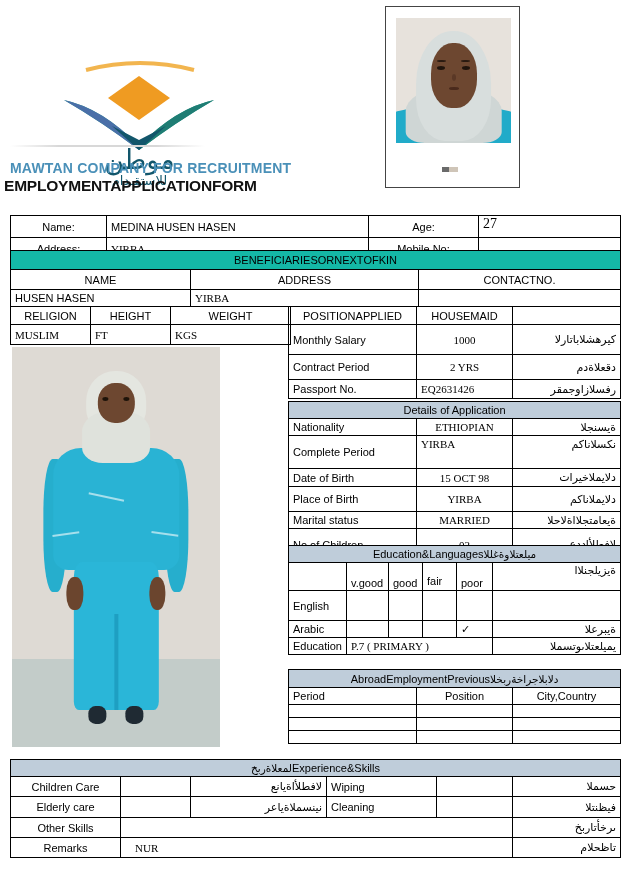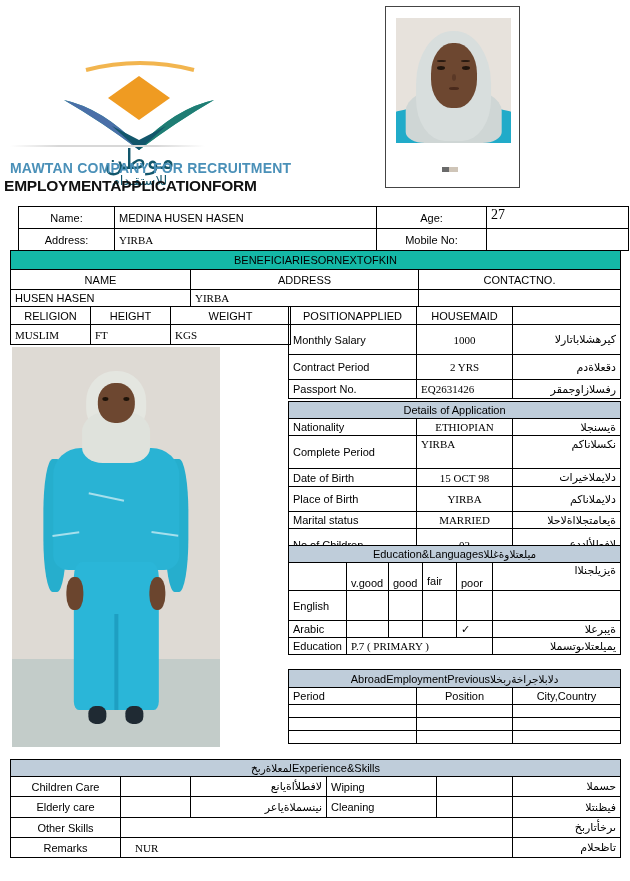--- a/index.html
+++ b/index.html
@@ -130,21 +130,21 @@
           <div class="pp-brow r"></div>
         <div class="pp-eye l"></div>
           <div class="pp-eye r"></div>
         <div class="pp-nose"></div>
         <div class="pp-mouth"></div>
       </div>
       <div class="photo-caption"></div>
     </div>
   </div>
 
-  <table class="tbl" style="top:206px;margin-left:8px;">
+  <table class="tbl" style="top:215px;">
     <colgroup>
         <col style="width:96px">
         <col style="width:262px">
         <col style="width:110px">
         <col style="width:142px">
       </colgroup>
     <tbody>
       <tr style="height:22px;">
         <td class="bold c">Name:</td>
         <td>MEDINA HUSEN HASEN</td>

